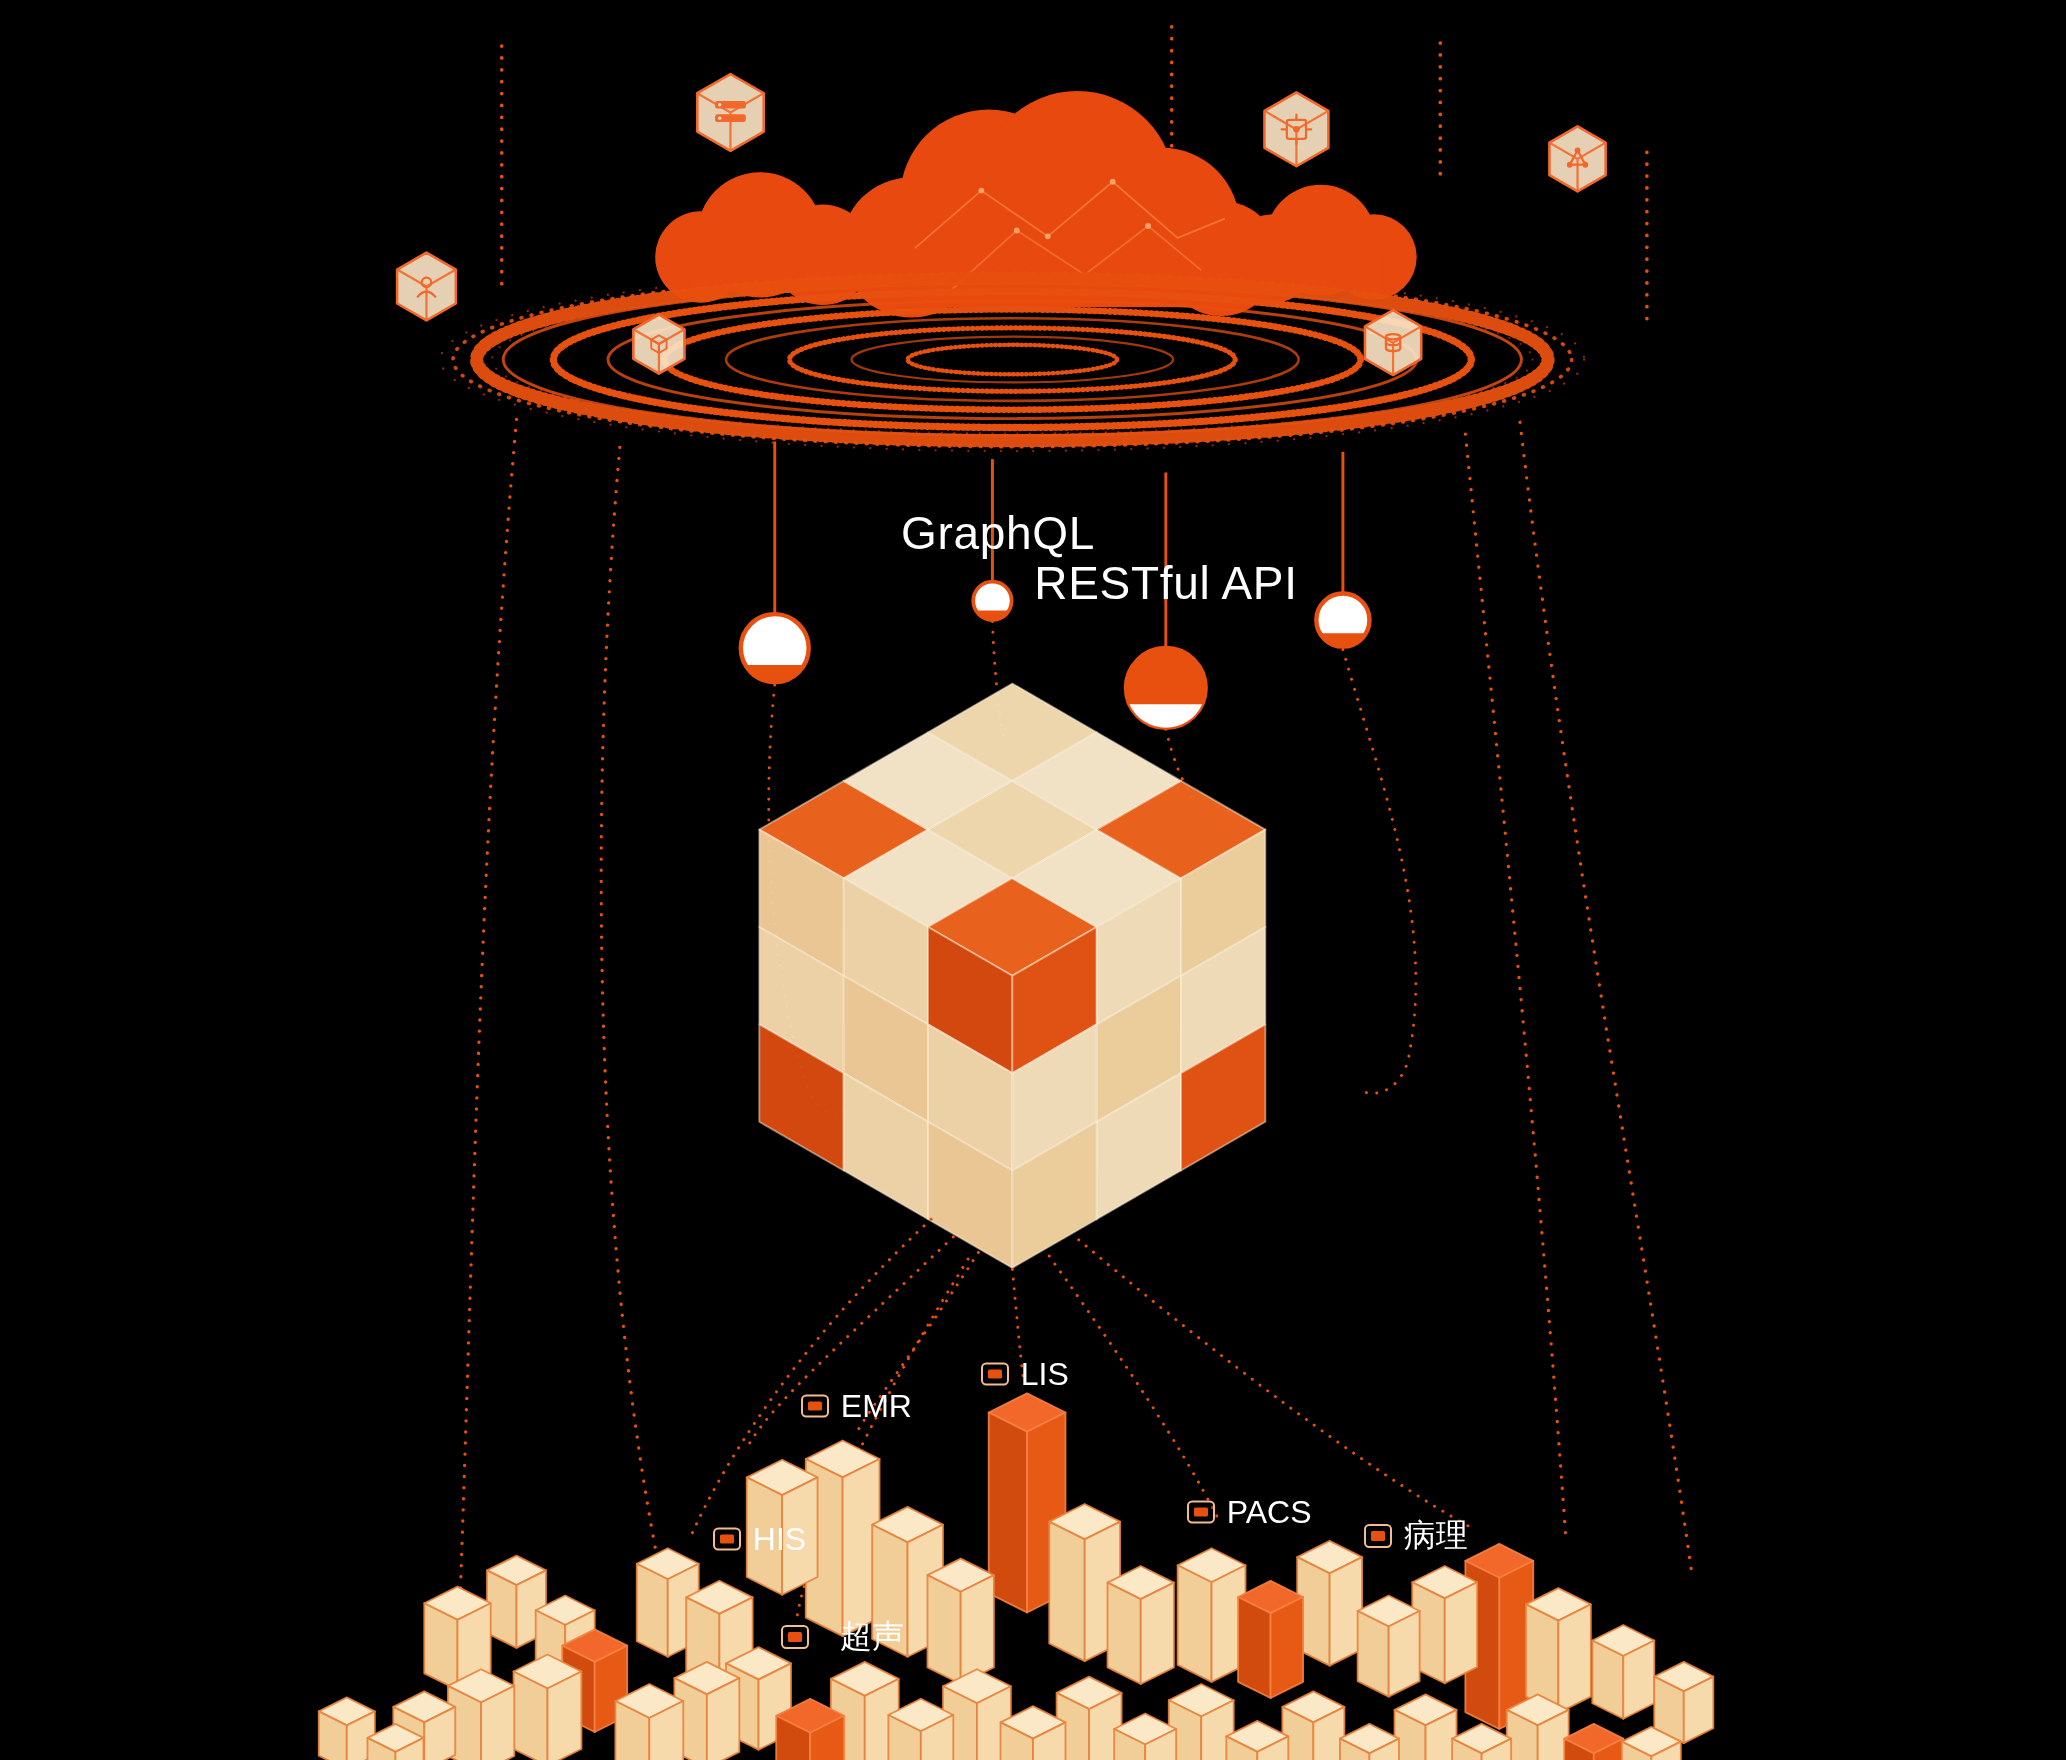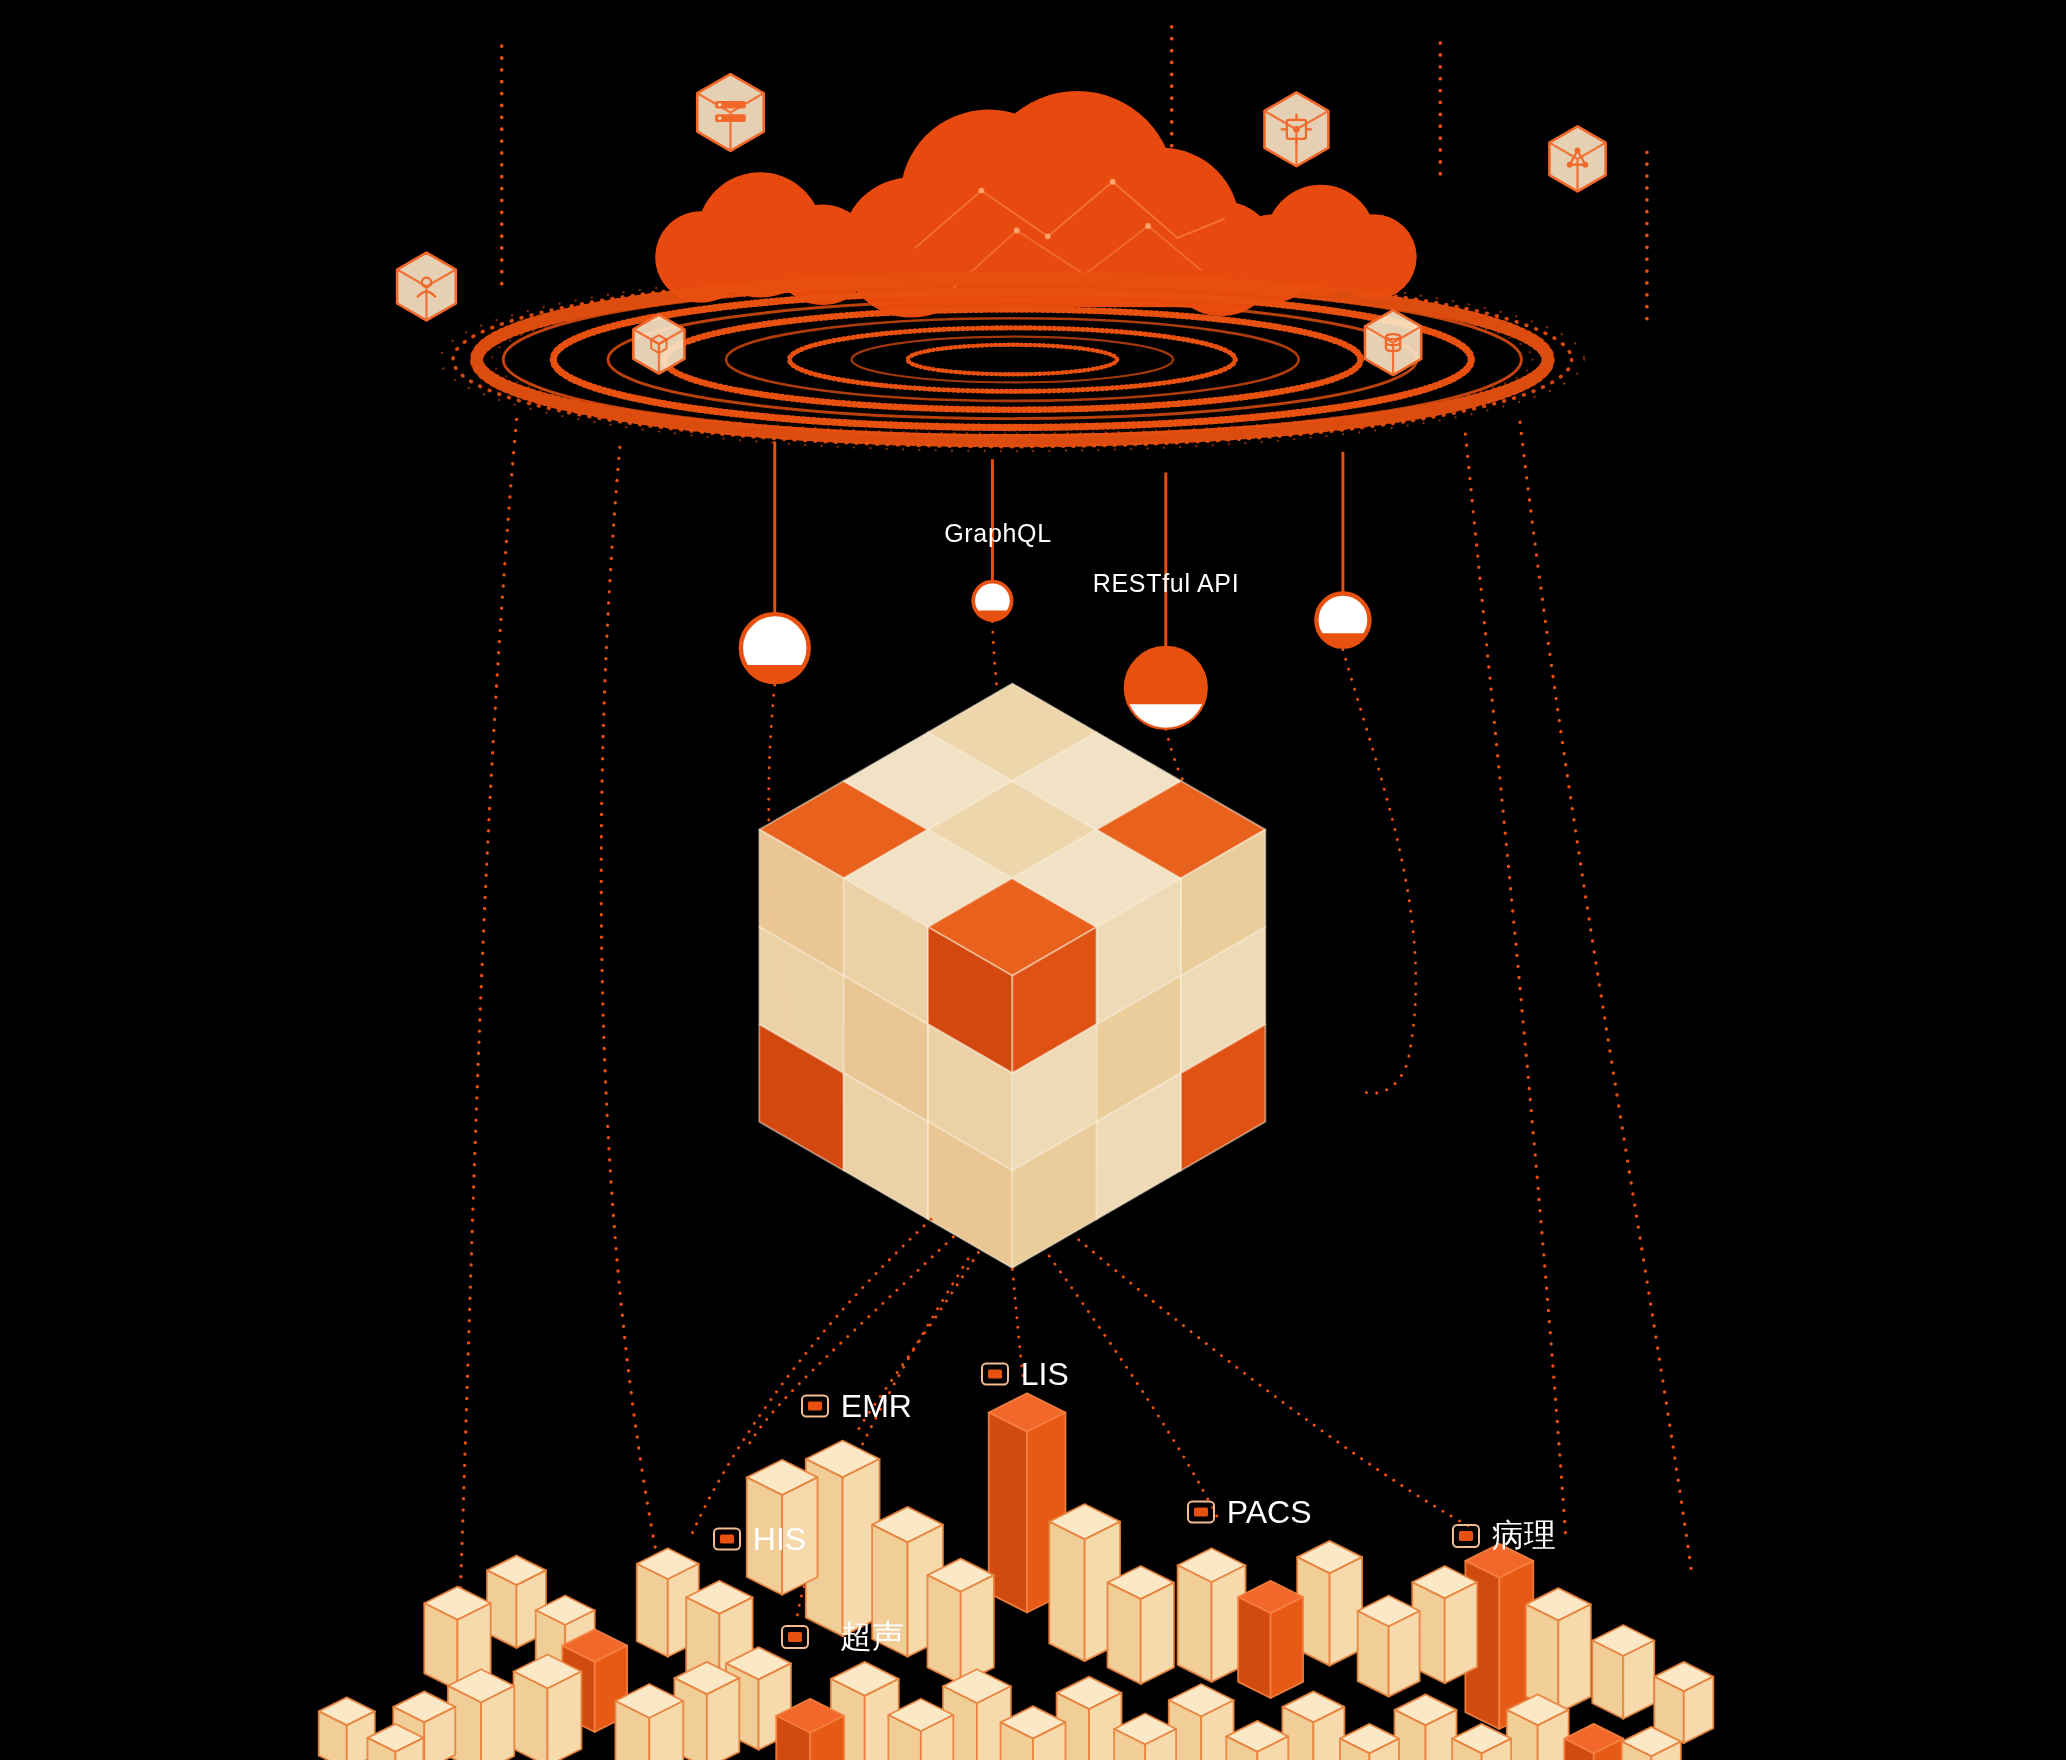--- a/index.html
+++ b/index.html
@@ -14,31 +14,31 @@
   *{margin:0;padding:0;box-sizing:border-box;}
   html,body{background:var(--bg);}
   body{font-family:"Liberation Sans",sans-serif;}
   .stage{position:relative;width:2066px;height:1761px;background:var(--bg);overflow:hidden;}
   svg.art{position:absolute;left:0;top:0;}
   .overlay-label{position:absolute;transform:translate(-50%,-50%);color:var(--text);white-space:nowrap;z-index:5;}
   .title{font-weight:bold;letter-spacing:3px;text-shadow:0 0 13.3px rgba(0,0,0,.45);}
   .t-top{left:1057px;top:345px;font-size:52px;}
   .t-mid{left:1022px;top:1048px;font-size:56px;}
   .t-bot{left:1057px;top:1677px;font-size:52px;}
-  .api{color:#FFFFFF;font-size:25px;font-weight:400;letter-spacing:0.7px;}
+  .api{color:#FFFFFF;font-size:46px;font-weight:400;letter-spacing:0.7px;}
   .api-graphql{left:998px;top:533px;}
   .api-restful{left:1166px;top:583px;}
   .src-label{position:absolute;display:flex;align-items:center;gap:11.8px;transform:translateY(-50%);z-index:5;color:#FFFFFF;font-size:32px;}
   .bullet{width:28px;height:23.6px;border:2.2px solid #F3BD8F;border-radius:5.2px;display:flex;align-items:center;justify-content:center;background:rgba(0,0,0,.25);flex:none;}
   .bullet-inner{width:13.3px;height:9.6px;background:var(--accent);border-radius:1.5px;display:block;}
   .src-emr{left:801px;top:1406px;}
   .src-lis{left:981px;top:1374px;}
   .src-his{left:677px;top:1539px;padding-left:36px;}
   .src-pacs{left:1187px;top:1512px;}
-  .src-bingli{left:1452px;top:1536px;}
+  .src-bingli{left:1364px;top:1536px;}
   .src-chaosheng{left:781px;top:1637px;gap:31px;}
 </style>
 </head>
 <body>
 
 <div class="stage">
 
   <svg class="art" width="2066" height="1761" viewBox="0 0 2800 2386">
 
     <g>

